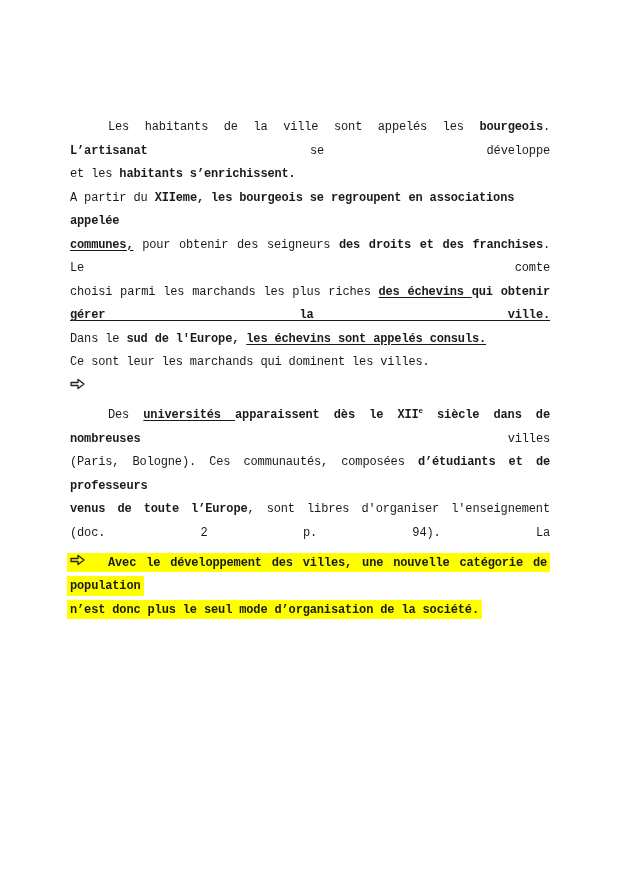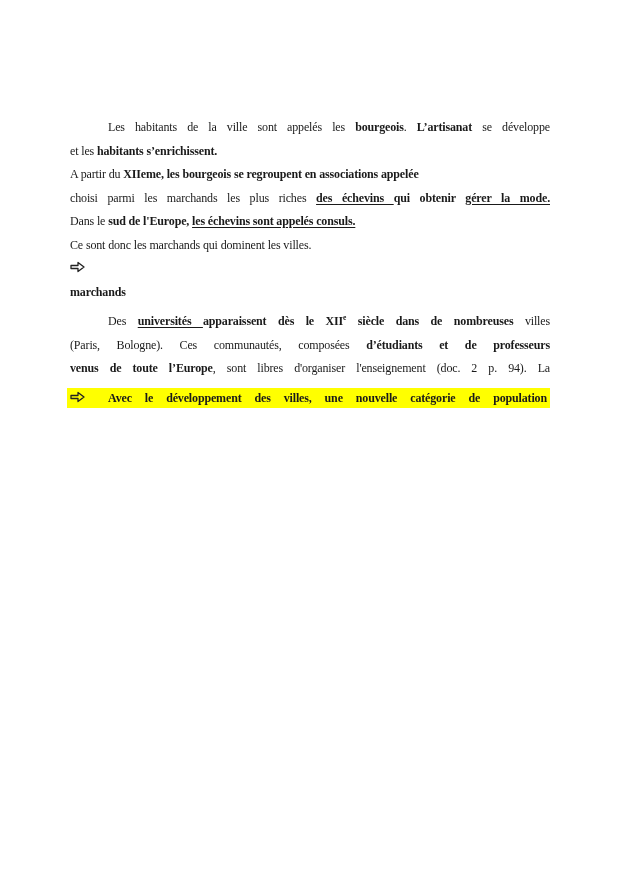--- a/index.html
+++ b/index.html
@@ -6,21 +6,21 @@
     margin: 0;
     padding: 0;
     background: #ffffff;
   }
   .page {
     position: relative;
     width: 620px;
     height: 693px;
     background: var(--page-bg, #ffffff);
     overflow: hidden;
-    font-family: Liberation Serif, serif;
+    font-family: Liberation Mono, monospace;
     color: var(--text-color, #1a1a1a);
   }
   .doc {
     position: absolute;
     left: 70px;
     top: 116px;
     width: 480px;
     font-size: 12px;
     line-height: 23.5px;
     letter-spacing: -0.15px;
@@ -54,38 +54,39 @@
 <body>
 
 <div class="page">
   <div class="doc">
       <div class="para">
         <div class="line stretch indent"><span class="">Les habitants de la ville sont appelés les </span><span class="b ">bourgeois</span><span class="">. </span><span class="b ">L’artisanat</span><span class=""> se développe</span></div>
         <div class="line"><span class="">et les </span><span class="b ">habitants s’enrichissent.</span></div>
       </div>
       <div class="para">
         <div class="line"><span class="">A partir du </span><span class="b ">XIIeme, les bourgeois se regroupent en associations appelée</span></div>
-        <div class="line stretch"><span class="">choisi parmi les marchands les plus riches </span><span class="b u">des échevins </span><span class="b ">qui obtenir </span><span class="b u">gérer la mode.</span></div>
+        <div class="line stretch"><span class="b u">communes,</span><span class=""> pour obtenir des seigneurs </span><span class="b ">des droits et des franchises</span><span class="">. Le comte</span></div>
+        <div class="line stretch"><span class="">choisi parmi les marchands les plus riches </span><span class="b u">des échevins </span><span class="b ">qui obtenir </span><span class="b u">gérer la ville.</span></div>
       </div>
       <div class="para">
         <div class="line"><span class="">Dans le </span><span class="b ">sud de l'Europe, </span><span class="b u">les échevins sont appelés consuls.</span></div>
       </div>
       <div class="para">
-        <div class="line"><span class="">Ce sont donc les marchands qui dominent les villes.</span></div>
+        <div class="line"><span class="">Ce sont leur les marchands qui dominent les villes.</span></div>
       </div>
       <div class="para">
         <div class="line stretch"><span class="arrow"><svg width="15" height="12" viewBox="0 0 15 12">
               <path d="M1 4.5 H8 V1.5 L14 6 L8 10.5 V7.5 H1 Z" fill="none" stroke="#222222" stroke-width="1.3" stroke-linejoin="round"></path>
             </svg></span><span class="tab"></span></div>
-        <div class="line"><span class="b ">marchands</span></div>
       </div>
       <div class="para gap">
         <div class="line stretch indent"><span class="">Des </span><span class="b u">universités </span><span class="b ">apparaissent dès le XII</span><sup class="b ">e</sup><span class="b "> siècle dans de nombreuses </span><span class="">villes</span></div>
         <div class="line stretch"><span class="">(Paris, Bologne). Ces communautés, composées </span><span class="b ">d’étudiants et de professeurs</span></div>
         <div class="line stretch"><span class="b ">venus de toute l’Europe</span><span class="">, sont libres d'organiser l'enseignement (doc. 2 p. 94). La</span></div>
       </div>
       <div class="para gap highlight">
         <div class="line stretch"><span class="hl"><span class="arrow"><svg width="15" height="12" viewBox="0 0 15 12">
                 <path d="M1 4.5 H8 V1.5 L14 6 L8 10.5 V7.5 H1 Z" fill="none" stroke="#222222" stroke-width="1.3" stroke-linejoin="round"></path>
               </svg></span><span class="tab"></span><span class="b ">Avec le développement des villes, une nouvelle catégorie de population</span></span></div>
+        <div class="line"><span class="hl"><span class="b ">n’est donc plus le seul mode d’organisation de la société.</span></span></div>
       </div>
     </div>
 </div>
 
 </body></html>

